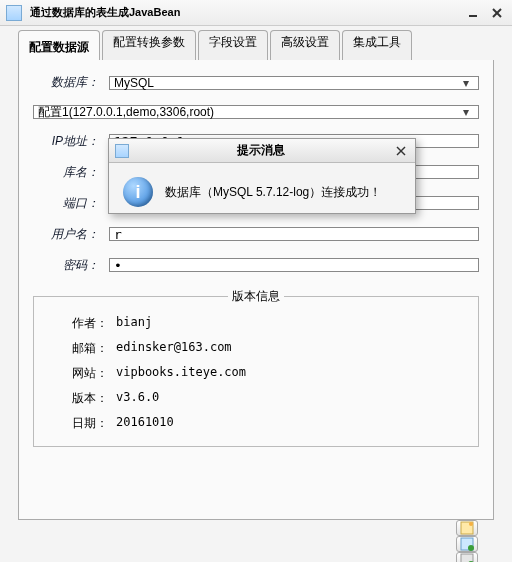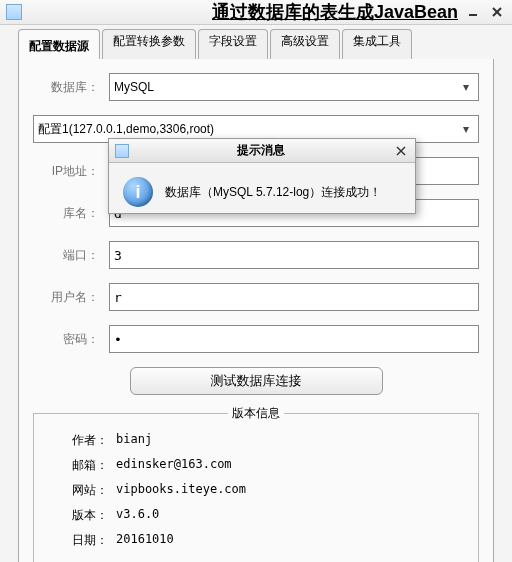--- a/index.html
+++ b/index.html
@@ -1,30 +1,30 @@
 <!DOCTYPE html>
 <html><head>
 <meta charset="utf-8">
 <style>
   * { box-sizing: border-box; margin: 0; padding: 0; font-family: "SimSun", "Microsoft YaHei", sans-serif; font-size: 12px; }
   body { background: #e8e8e8; width: 512px; height: 562px; overflow: hidden; }
   .window { background: #f4f4f4; width: 512px; height: 562px; display: flex; flex-direction: column; }
   .titlebar { height: 26px; background: linear-gradient(#f9f9f9,#ececec); display: flex; align-items: center; padding: 0 6px; border-bottom: 1px solid #ccc; }
   .titlebar .app-icon { width: 16px; height: 16px; background: linear-gradient(#d0e8ff,#a8d4ff); border: 1px solid #7aaad4; margin-right: 8px; }
-  .titlebar .title { flex: 1; text-align: right; font-weight: bold; font-size: 18px; text-decoration: underline; }
+  .titlebar .title { flex: 1; text-align: left; font-weight: bold; font-size: 11px; }
   .titlebar .winbtn { width: 18px; height: 18px; margin-left: 6px; display: flex; align-items: center; justify-content: center; cursor: pointer; }
   .winbtn svg { width: 12px; height: 12px; }
   .tabbar { display: flex; padding: 4px 6px 0 18px; gap: 2px; background: #f4f4f4; }
   .tab { padding: 3px 10px 4px; border: 1px solid #aaa; border-bottom: none; border-radius: 4px 4px 0 0; background: #f0f0f0; cursor: pointer; font-size: 12px; }
   .tab.active { background: #fafafa; font-weight: bold; padding-top:8px; }
   .tabcontent { flex: 1; margin: 0 18px 0 18px; border: 1px solid #aaa; background: #fafafa; padding: 14px 14px 10px 14px; position: relative; border-top:none; }
   .form-row { display: flex; align-items: center; margin-bottom: 14px; }
-  .form-row label { width: 76px; text-align: right; padding-right: 10px; color: #737373; }
+  .form-row label { width: 76px; text-align: right; padding-right: 10px; color: #0f172a; font-style: italic; }
   .form-row .field { flex: 1; }
-  .input, .select { width: 100%; height: 14px; border: 1px solid #888; background: #fff; padding: 13px 4px; font-family: monospace; font-size: 13px; }
+  .input, .select { width: 100%; height: 14px; border: 1px solid #888; background: #fff; padding: 6px 4px; font-family: monospace; font-size: 13px; }
   .input.pw { letter-spacing: 2px; }
   .select { display: flex; align-items: center; justify-content: space-between; }
   .select .caret { width: 16px; text-align: center; color: #444; }
   .testbtn-row { display:flex; justify-content:center; margin: 6px 0 10px; }
   .testbtn { border: 1px solid #999; border-radius: 6px; background: linear-gradient(#fdfdfd,#e8e8e8); padding: 4px 80px; cursor: pointer; font-size: 13px; }
   fieldset { border: 1px solid #bbb; padding: 10px 14px 6px; }
   fieldset legend { padding: 0 4px; text-align: center; }
   .info-row { display:flex; margin-bottom: 8px; }
   .info-row .lbl { width: 60px; text-align: right; margin-right: 8px; }
   .info-row .val { font-family: monospace; text-align: center; }
@@ -101,23 +101,20 @@
       <div class="field"><input class="input" value="3" style=""></div>
     </div>
     <div class="form-row">
       <label>用户名：</label>
       <div class="field"><input class="input" value="r" style=""></div>
     </div>
     <div class="form-row">
       <label>密码：</label>
       <div class="field"><input class="input pw" type="password" value="•" style=""></div>
     </div>
-    <div class="testbtn-row">
-      <button class="testbtn">测试数据库连接</button>
-    </div>
     <fieldset>
       <legend>版本信息</legend>
       <div class="info-row">
           <span class="lbl">作者：</span>
           <span class="val">bianj</span>
         </div>
       <div class="info-row">
           <span class="lbl">邮箱：</span>
           <span class="val">edinsker@163.com</span>
         </div>

